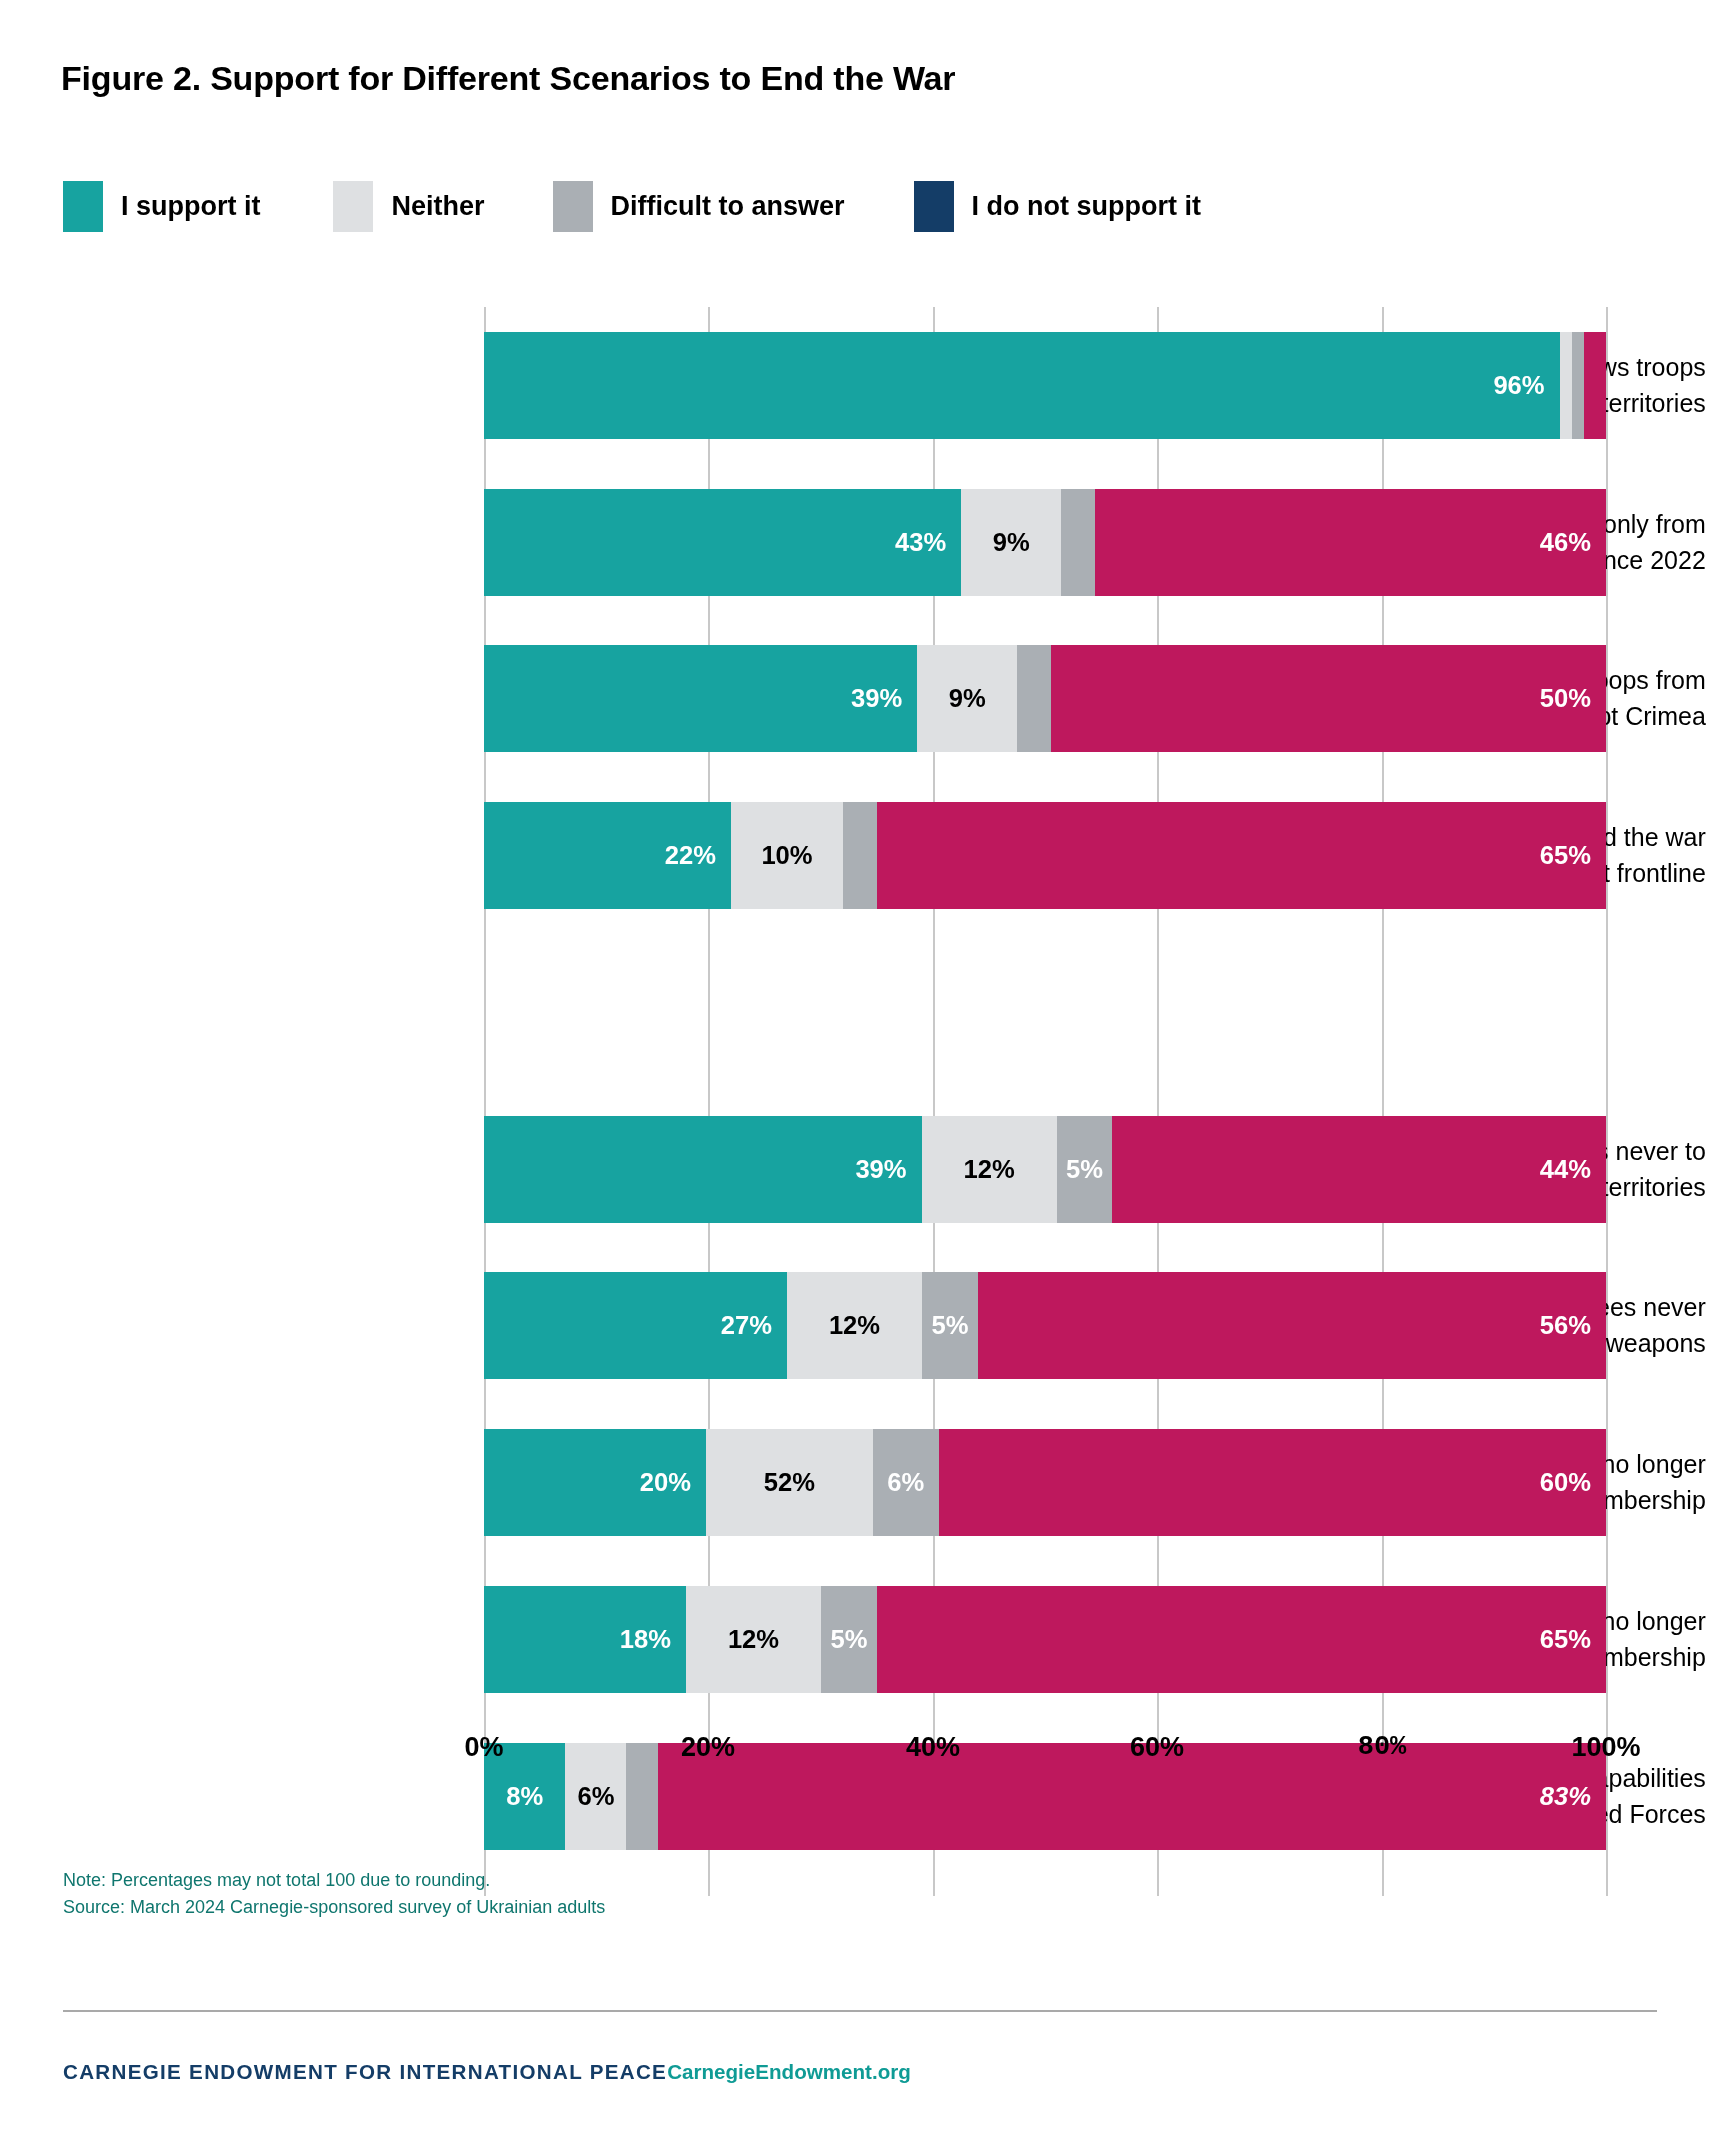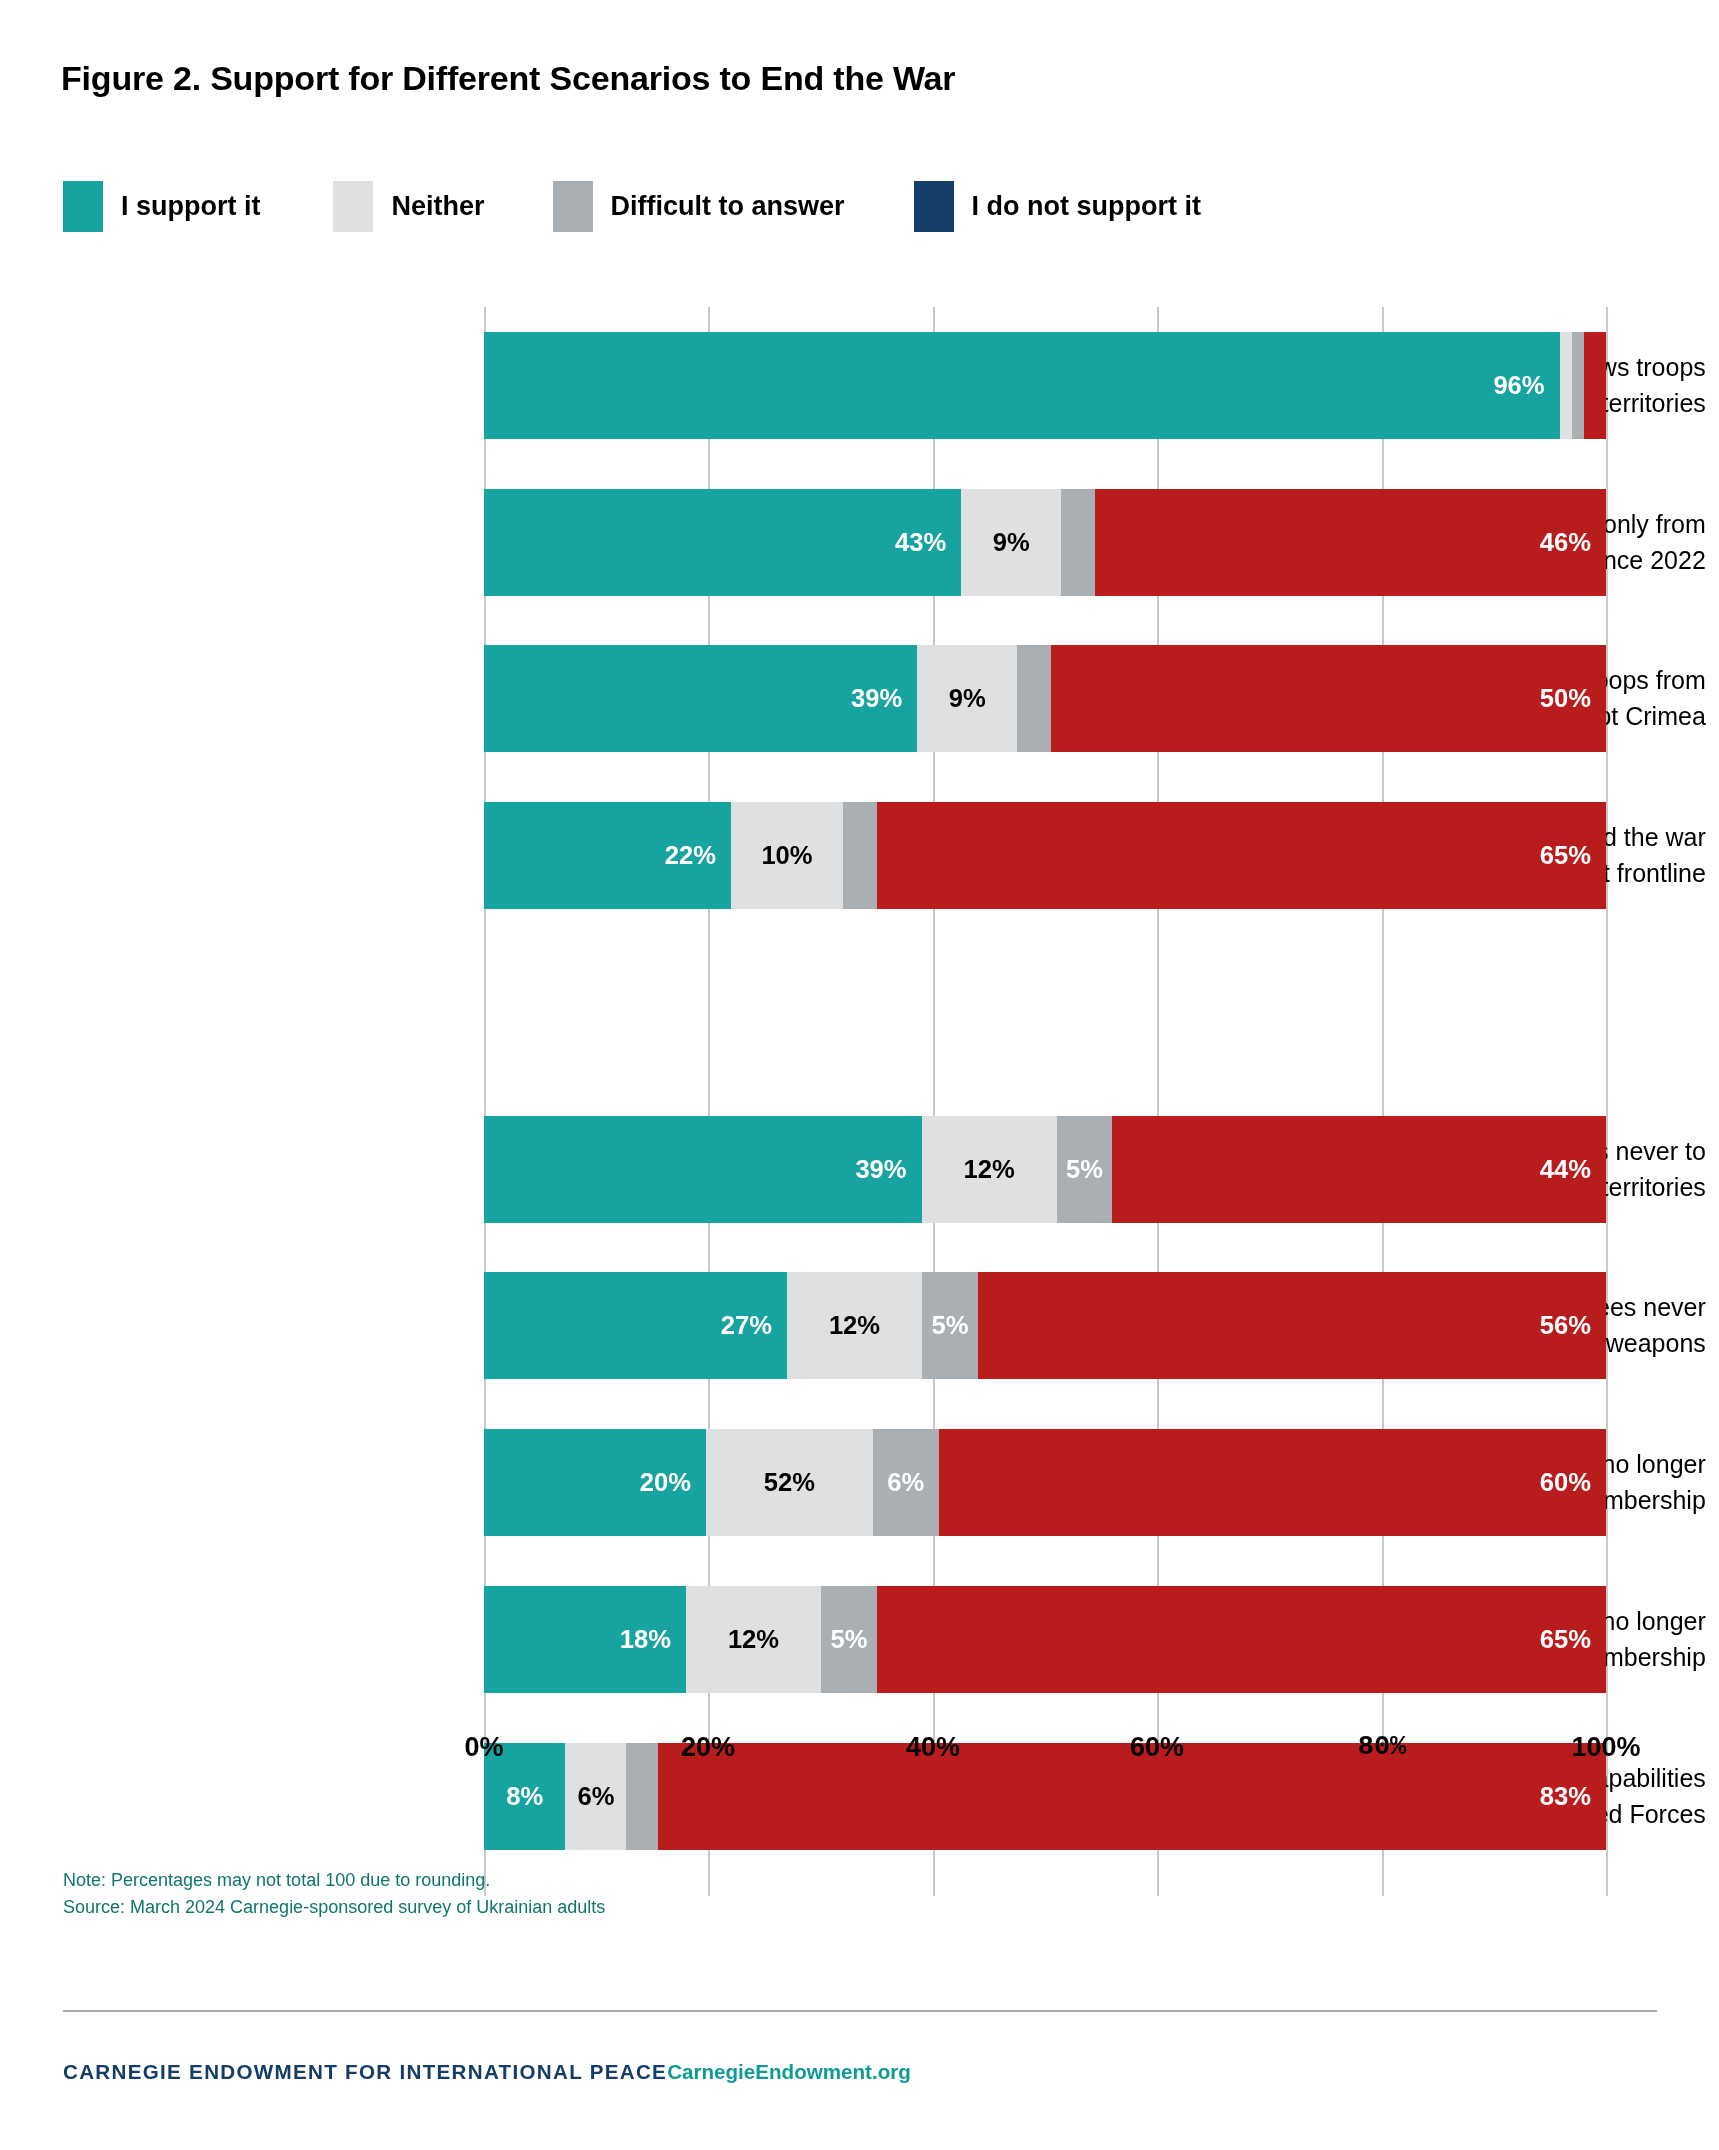--- a/index.html
+++ b/index.html
@@ -133,21 +133,21 @@
   }
   .seg-label {
     font-size: 25.6px;
     font-weight: bold;
     white-space: nowrap;
     position: absolute;
   }
   .seg-support       { background: #17A3A0; }
   .seg-neither       { background: #DEE0E2; }
   .seg-difficult     { background: #AAAFB4; }
-  .seg-nosupport     { background: #b91c1c; }
+  .seg-nosupport     { background: #be185d; }
 
   .lbl-right { right: 15px; }
   .lbl-center { left: 50%; transform: translateX(-50%); }
   .lbl-white { color: #ffffff; }
   .lbl-black { color: #000000; }
 
   
   .xaxis {
     position: absolute;
     left: 484px;
@@ -401,21 +401,21 @@
             <div>and size of the Armed Forces</div>
           </div>
           <div class="bar" style="left: 484px;">
             <div class="seg seg-support" style="width: 90px;">
               <span class="seg-label lbl-center lbl-white">8%</span>
             </div>
             <div class="seg seg-neither" style="width: 67px;">
               <span class="seg-label lbl-center lbl-black">6%</span>
             </div>
             <div class="seg seg-difficult" style="width: 34px;"></div>
-            <div class="seg seg-nosupport" style="width: 1063px;">
+            <div class="seg seg-nosupport" style="width: 1063px; font-style: italic;">
               <span class="seg-label lbl-right lbl-white">83%</span>
             </div>
           </div>
         </div>
       </div>
   </div>
 
   <div class="xaxis" id="xaxis">
       <div class="xtick" style="left: 0px;">0%</div>
       <div class="xtick" style="left: 224px;">20%</div>

